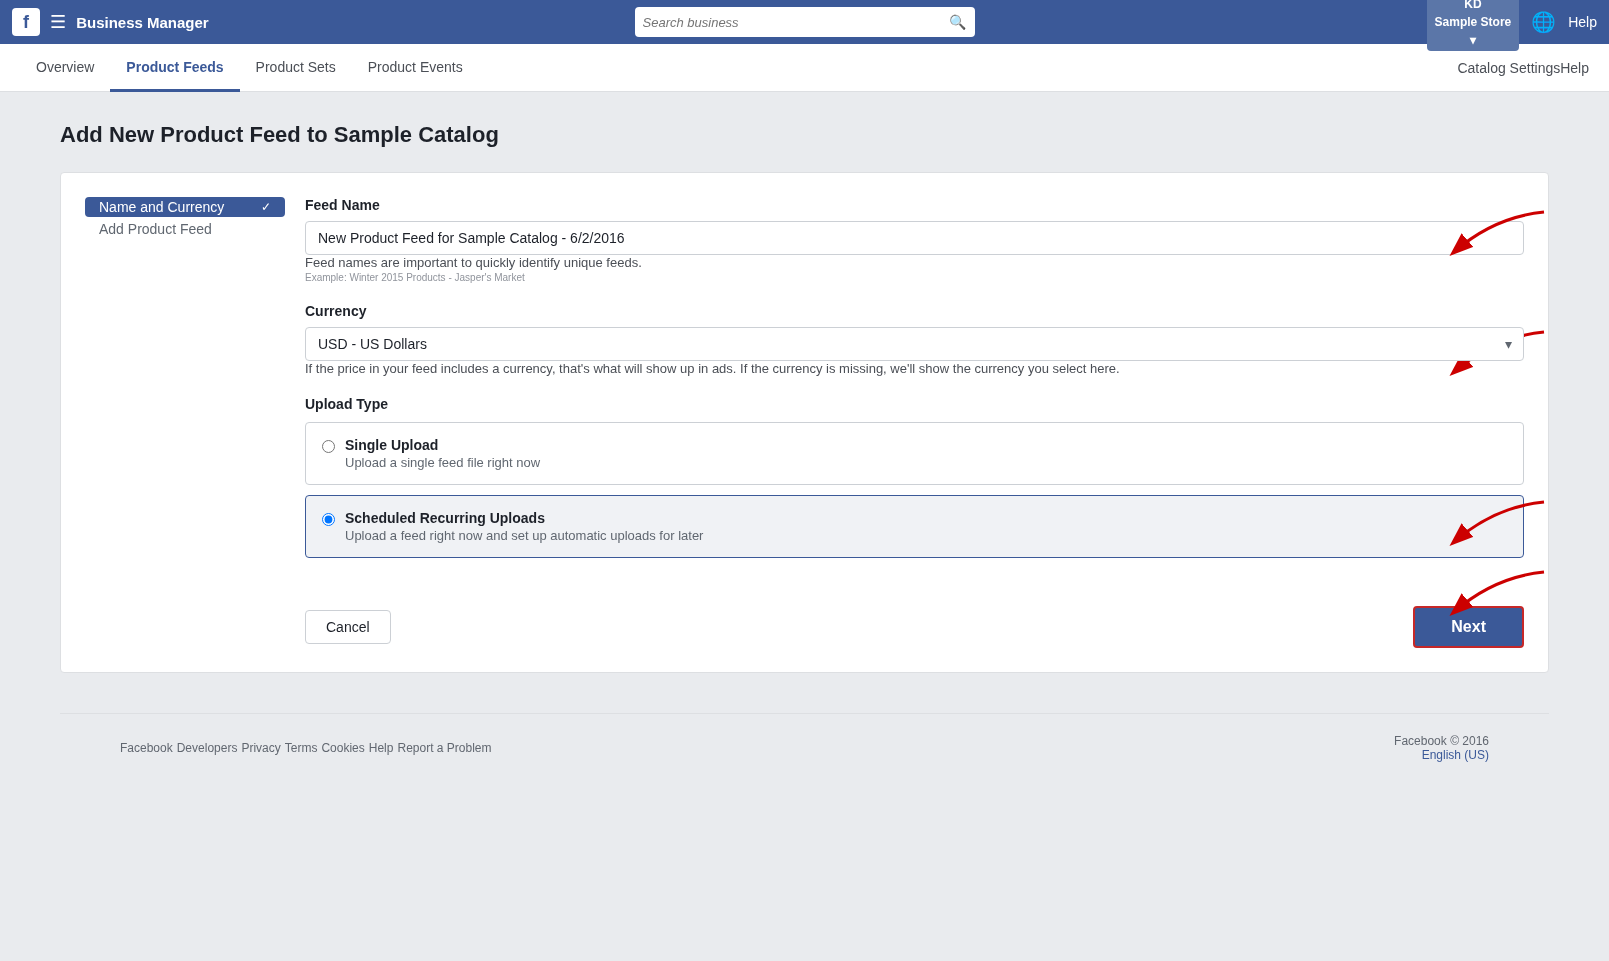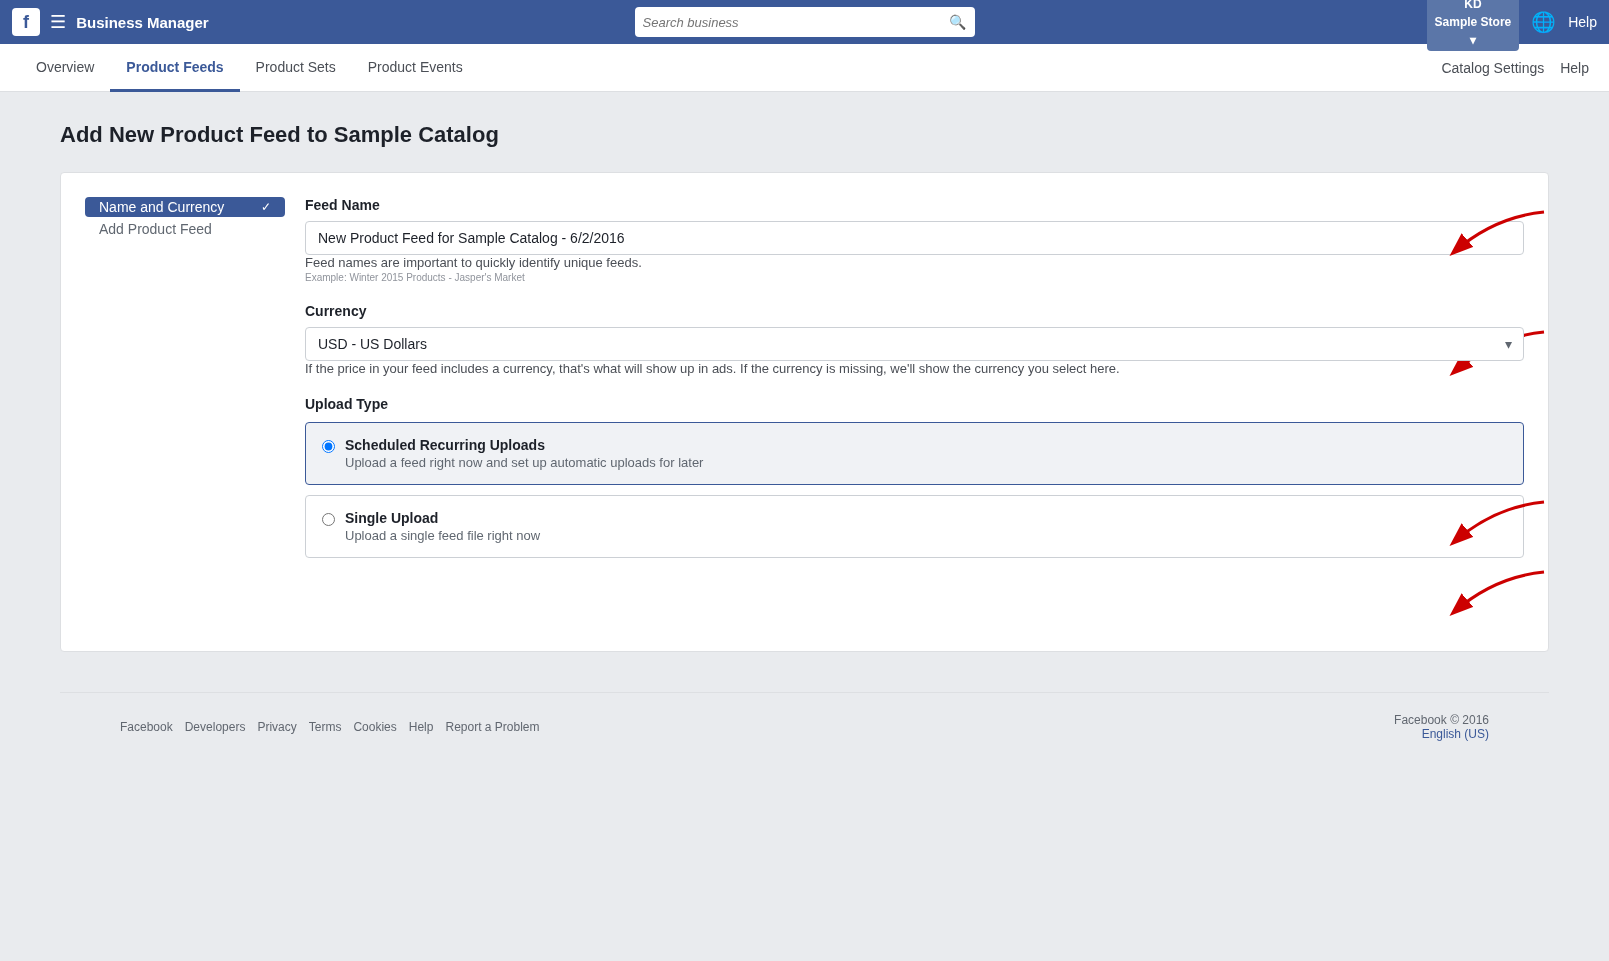--- a/index.html
+++ b/index.html
@@ -33,21 +33,21 @@
       background: #fff;
       border-bottom: 1px solid #dddfe2;
       height: 48px;
       display: flex;
       align-items: center;
       padding: 0 20px;
     }
     .sub-nav-left { display: flex; align-items: stretch; flex: 1; height: 100%; }
     .sub-nav-tab { padding: 0 16px; display: flex; align-items: center; font-size: 14px; color: #4b4f56; cursor: pointer; text-decoration: none; border-bottom: 3px solid transparent; margin-bottom: -1px; }
     .sub-nav-tab.active { color: #3b5998; border-bottom: 3px solid #3b5998; font-weight: 600; }
-    .sub-nav-right { display: flex; align-items: center; gap: 16px; }
+    .sub-nav-right { display: flex; align-items: center; gap: 0; }
     .sub-nav-link { color: #4b4f56; font-size: 14px; cursor: pointer; }
 
     
     .main { padding: 30px 60px; }
     .page-title { font-size: 22px; font-weight: 600; color: #1d2129; margin-bottom: 24px; }
 
     
     .wizard { display: flex; gap: 20px; background: #fff; border-radius: 4px; border: 1px solid #dddfe2; padding: 24px; min-height: 480px; }
 
     
@@ -75,21 +75,21 @@
 
     
     .action-bar { display: flex; justify-content: space-between; align-items: center; margin-top: 28px; padding-top: 20px; }
     .cancel-btn { background: #fff; border: 1px solid #ccd0d5; color: #1d2129; padding: 8px 20px; border-radius: 4px; font-size: 14px; cursor: pointer; }
     .next-btn { background: #3b5998; border: 2px solid #c62828; color: #fff; padding: 10px 36px; border-radius: 4px; font-size: 16px; font-weight: 600; cursor: pointer; }
 
     
     .footer { margin-top: 40px; padding: 20px 0; border-top: 1px solid #dddfe2; background: #e9ebee; }
     .footer-link { color: #616770; font-size: 12px; cursor: pointer; text-decoration: none; }
     .footer-inner { display: flex; align-items: center; justify-content: space-between; padding: 0 60px; }
-    .footer-links-center { display: flex; gap: 12px; }
+    .footer-links-center { display: flex; gap: 4px; }
 
     
     .form-with-arrows { position: relative; flex: 1; }
   </style>
 </head>
 <body>
 
 <nav class="top-nav">
   <div class="top-nav-left">
     <div class="fb-logo">f</div>
@@ -203,37 +203,41 @@
             <option>GBP - British Pounds</option>
           </select>
           <span class="select-arrow">▾</span>
         </div>
         <p class="hint-text">If the price in your feed includes a currency, that's what will show up in ads. If the currency is missing, we'll show the currency you select here.</p>
       </div>
 
       <div class="form-group">
         <div class="upload-type-label">Upload Type</div>
 
+        <div class="upload-option">
+          <input type="radio" name="upload" class="upload-option-radio" style="">
+          <div class="upload-option-content">
+            <div class="opt-title">Single Upload</div>
+            <div class="opt-desc">Upload a single feed file right now</div>
+          </div>
+        </div>
+
         <div class="upload-option selected">
           <input type="radio" name="upload" checked="" class="upload-option-radio" style="">
           <div class="upload-option-content">
             <div class="opt-title">Scheduled Recurring Uploads</div>
             <div class="opt-desc">Upload a feed right now and set up automatic uploads for later</div>
           </div>
         </div>
-
-        <div class="upload-option">
-          <input type="radio" name="upload" class="upload-option-radio" style="">
-          <div class="upload-option-content">
-            <div class="opt-title">Single Upload</div>
-            <div class="opt-desc">Upload a single feed file right now</div>
-          </div>
-        </div>
-      </div>
-
+      </div>
+
+      <div class="action-bar">
+        <button class="cancel-btn">Cancel</button>
+        <button class="next-btn">Next</button>
+      </div>
     </div>
   </div>
 
   <div class="footer">
     <div class="footer-inner">
       <div class="footer-links-center">
         <a class="footer-link">Facebook</a>
         <a class="footer-link">Developers</a>
         <a class="footer-link">Privacy</a>
         <a class="footer-link">Terms</a>

